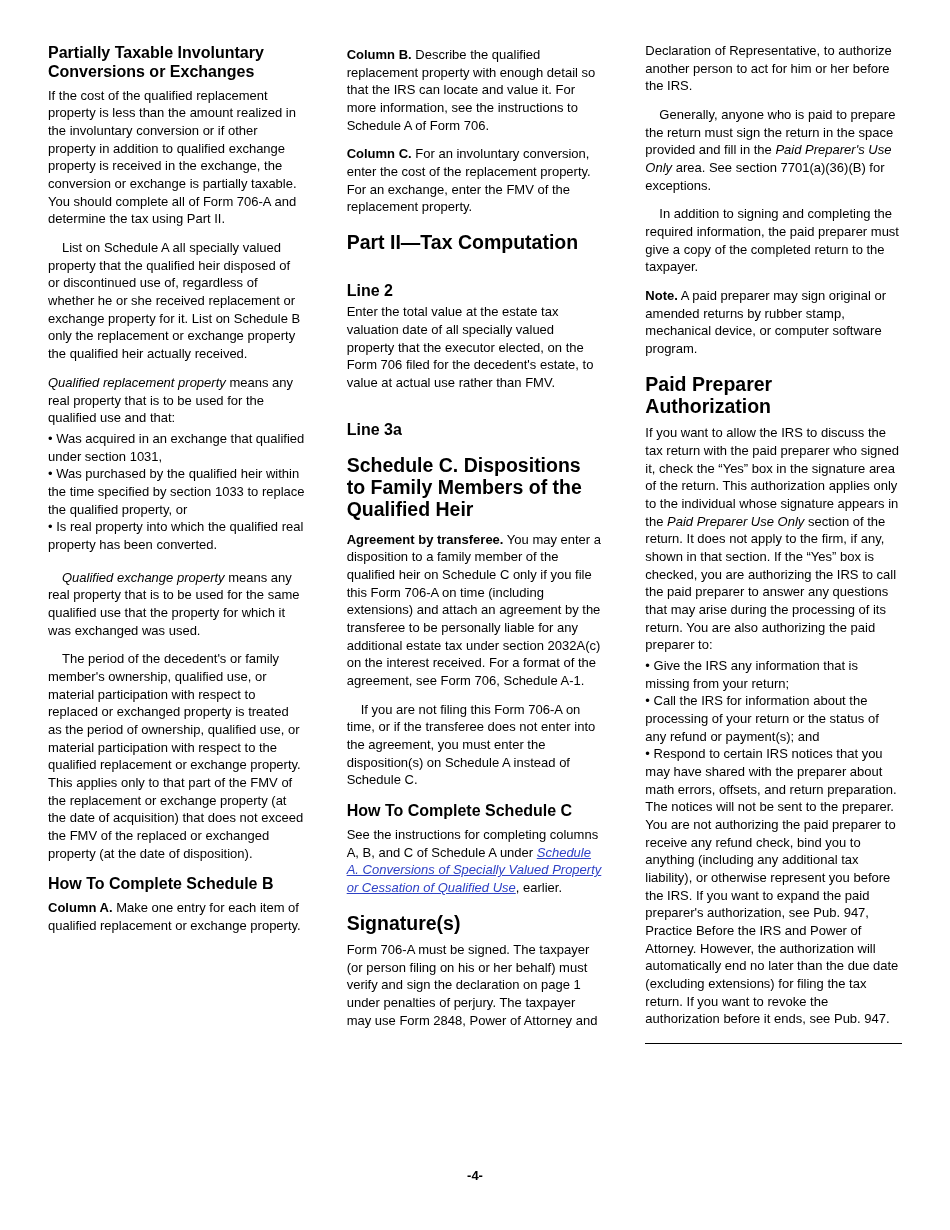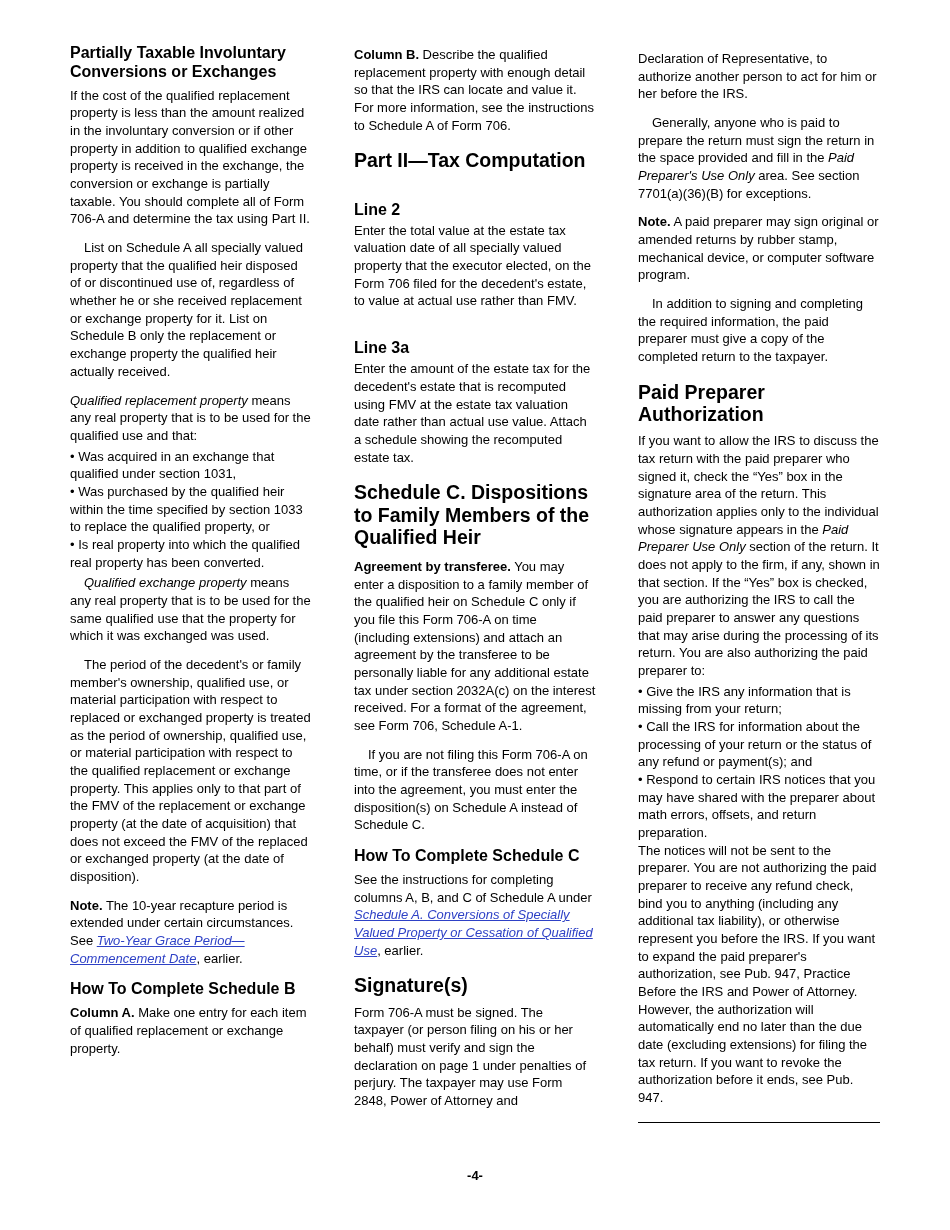--- a/index.html
+++ b/index.html
@@ -1,29 +1,29 @@
 <!DOCTYPE html>
 <html style="--link-color: #2E41C6;"><head>
 <meta charset="utf-8">
 <style>
   *{box-sizing:border-box}
   html,body{margin:0;padding:0}
   body{width:950px;height:1230px;background:#ffffff;color:#000;
        font-family:"Liberation Sans",sans-serif;position:relative;overflow:hidden}
-  .page{position:relative;width:950px;height:1226px;padding:42px 70px 0}
+  .page{position:relative;width:950px;height:1226px;padding:42px 48px 0}
   .columns{display:flex;gap:42px}
   .col{flex:1;font-size:13px;line-height:1.36}
   .h1{font-size:19.5px;font-weight:bold;line-height:1.14;margin:15px 0 7px}
   .h2{font-size:16px;font-weight:bold;line-height:1.18;margin:13px 0 5px}
   .h3{font-size:16px;font-weight:bold;line-height:1.2;margin:28px 0 3px}
   .h-first{margin-top:2px}
   .para{margin:0 0 11px}
   .indent{text-indent:14px}
   .tight{margin-bottom:3px}
-  .mt{margin-top:3px}
+  .mt{margin-top:15px}
   .bullet{margin:0 0 0}
   .bullet::before{content:"•  "}
   b{font-weight:bold}
   i{font-style:italic}
   .link{color:var(--link-color,#2E41C6);font-style:italic;text-decoration:underline;cursor:pointer}
   .rule{border-top:1.5px solid #000;margin:15px 0 9px}
   .footer{position:absolute;left:0;right:0;top:1168px;text-align:center;
           font-weight:bold;font-size:13px}
 </style>
 </head>
@@ -36,51 +36,50 @@
       <div class="h2 h-first">Partially Taxable Involuntary Conversions or Exchanges</div>
       <p class="para">If the cost of the qualified replacement property is less than the amount realized in the involuntary conversion or if other property in addition to qualified exchange property is received in the exchange, the conversion or exchange is partially taxable. You should complete all of Form 706-A and determine the tax using Part II.</p>
       <p class="para indent">List on Schedule A all specially valued property that the qualified heir disposed of or discontinued use of, regardless of whether he or she received replacement or exchange property for it. List on Schedule B only the replacement or exchange property the qualified heir actually received.</p>
 
       <p class="para tight"><i>Qualified replacement property</i><span> means any real property that is to be used for the qualified use and that:</span></p>
       <p class="para bullet">Was acquired in an exchange that qualified under section 1031,</p>
       <p class="para bullet">Was purchased by the qualified heir within the time specified by section 1033 to replace the qualified property, or</p>
       <p class="para bullet">Is real property into which the qualified real property has been converted.</p>
       <p class="para indent mt"><i>Qualified exchange property</i><span> means any real property that is to be used for the same qualified use that the property for which it was exchanged was used.</span></p>
       <p class="para indent">The period of the decedent's or family member's ownership, qualified use, or material participation with respect to replaced or exchanged property is treated as the period of ownership, qualified use, or material participation with respect to the qualified replacement or exchange property. This applies only to that part of the FMV of the replacement or exchange property (at the date of acquisition) that does not exceed the FMV of the replaced or exchanged property (at the date of disposition).</p>
-      <p class="para"><b>Note.</b><span> The 10-year recapture period is extended under certain circumstances. See </span><a class="link">Two-Year Grace Period—Commencement Date</a><span>, earlier.</span></p>
 
       <div class="h2">How To Complete Schedule B</div>
       <p class="para"><b>Column A.</b><span> Make one entry for each item of qualified replacement or exchange property.</span></p>
     </div>
 
     <div class="col">
       <p class="para" style="margin-top:4px"><b>Column B.</b><span> Describe the qualified replacement property with enough detail so that the IRS can locate and value it. For more information, see the instructions to Schedule A of Form 706.</span></p>
+      <p class="para"><b>Column C.</b><span> For an involuntary conversion, enter the cost of the replacement property. For an exchange, enter the FMV of the replacement property.</span></p>
 
       <div class="h1">Part II—Tax Computation</div>
       <div class="h3">Line 2</div>
       <p class="para">Enter the total value at the estate tax valuation date of all specially valued property that the executor elected, on the Form 706 filed for the decedent's estate, to value at actual use rather than FMV.</p>
       <div class="h3">Line 3a</div>
-      <p class="para">Enter the amount of the estate tax for the decedent's estate that is recomputed using FMV at the estate tax valuation date rather than actual use value. Attach a schedule showing the recomputed estate tax.</p>
 
       <div class="h1">Schedule C. Dispositions to Family Members of the Qualified Heir</div>
       <p class="para" style="margin-top:10px"><b>Agreement by transferee.</b><span> You may enter a disposition to a family member of the qualified heir on Schedule C only if you file this Form 706-A on time (including extensions) and attach an agreement by the transferee to be personally liable for any additional estate tax under section 2032A(c) on the interest received. For a format of the agreement, see Form 706, Schedule A-1.</span></p>
       <p class="para indent">If you are not filing this Form 706-A on time, or if the transferee does not enter into the agreement, you must enter the disposition(s) on Schedule A instead of Schedule C.</p>
 
       <div class="h2">How To Complete Schedule C</div>
       <p class="para"><span>See the instructions for completing columns A, B, and C of Schedule A under </span><a class="link">Schedule A. Conversions of Specially Valued Property or Cessation of Qualified Use</a><span>, earlier.</span></p>
 
       <div class="h1">Signature(s)</div>
       <p class="para">Form 706-A must be signed. The taxpayer (or person filing on his or her behalf) must verify and sign the declaration on page 1 under penalties of perjury. The taxpayer may use Form 2848, Power of Attorney and</p>
     </div>
 
     <div class="col">
-      <p class="para" style="margin-top:8px">Declaration of Representative, to authorize another person to act for him or her before the IRS.</p>
+      <p class="para" style="margin-top:0">Declaration of Representative, to authorize another person to act for him or her before the IRS.</p>
       <p class="para indent"><span>Generally, anyone who is paid to prepare the return must sign the return in the space provided and fill in the </span><i>Paid Preparer's Use Only</i><span> area. See section 7701(a)(36)(B) for exceptions.</span></p>
+      <p class="para indent">In addition to signing and completing the required information, the paid preparer must give a copy of the completed return to the taxpayer.</p>
       <p class="para"><b>Note.</b><span> A paid preparer may sign original or amended returns by rubber stamp, mechanical device, or computer software program.</span></p>
-      <p class="para indent">In addition to signing and completing the required information, the paid preparer must give a copy of the completed return to the taxpayer.</p>
 
       <div class="h1">Paid Preparer Authorization</div>
       <p class="para tight"><span>If you want to allow the IRS to discuss the tax return with the paid preparer who signed it, check the “Yes” box in the signature area of the return. This authorization applies only to the individual whose signature appears in the </span><i>Paid Preparer Use Only</i><span> section of the return. It does not apply to the firm, if any, shown in that section. If the “Yes” box is checked, you are authorizing the IRS to call the paid preparer to answer any questions that may arise during the processing of its return. You are also authorizing the paid preparer to:</span></p>
       <p class="para bullet">Give the IRS any information that is missing from your return;</p>
       <p class="para bullet">Call the IRS for information about the processing of your return or the status of any refund or payment(s); and</p>
       <p class="para bullet">Respond to certain IRS notices that you may have shared with the preparer about math errors, offsets, and return preparation.</p>
       <p class="para">The notices will not be sent to the preparer. You are not authorizing the paid preparer to receive any refund check, bind you to anything (including any additional tax liability), or otherwise represent you before the IRS. If you want to expand the paid preparer's authorization, see Pub. 947, Practice Before the IRS and Power of Attorney. However, the authorization will automatically end no later than the due date (excluding extensions) for filing the tax return. If you want to revoke the authorization before it ends, see Pub. 947.</p>
 
       <div class="rule"></div>
     </div>

